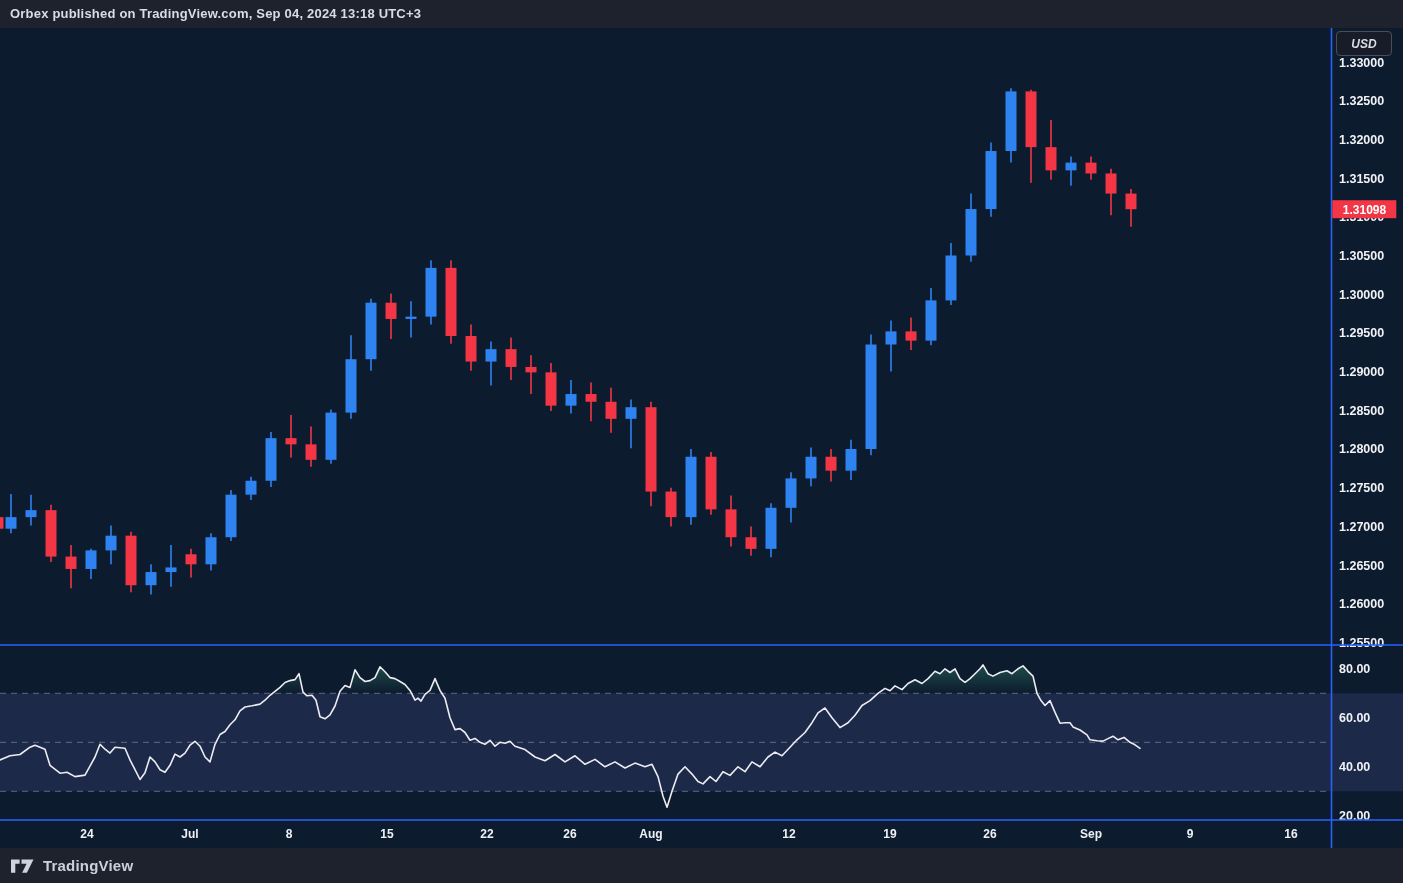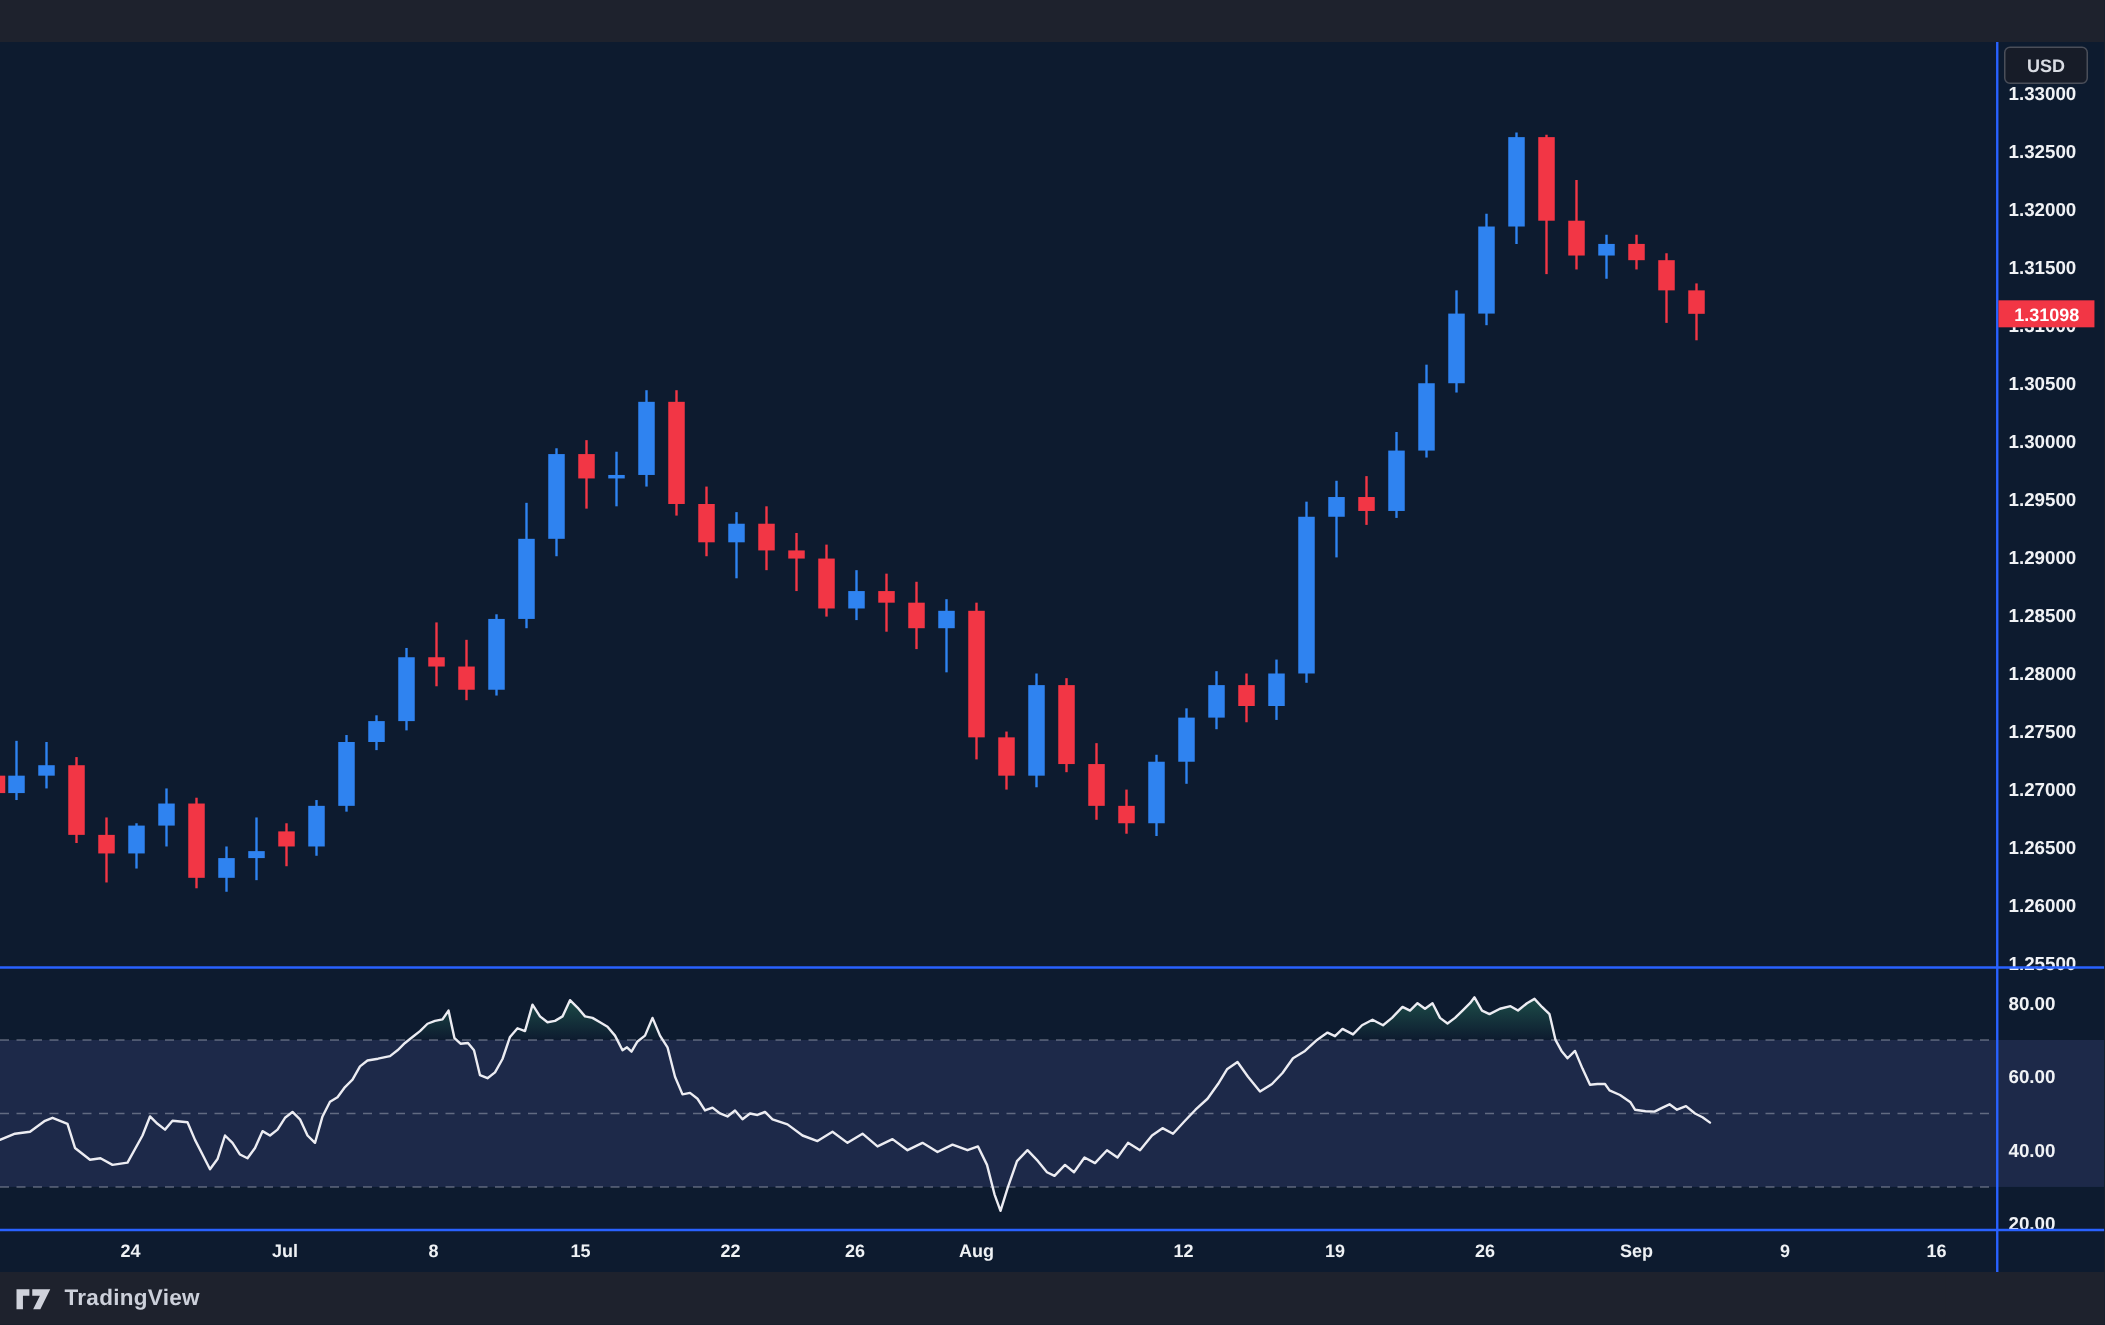--- a/index.html
+++ b/index.html
@@ -5,30 +5,33 @@
   html,body{margin:0;padding:0;background:#1e222d;width:1403px;height:883px;overflow:hidden;
     font-family:"Liberation Sans", sans-serif;}
   #frame{position:relative;width:1403px;height:883px;background:#1e222d;}
   #publish-banner{position:absolute;top:0;left:0;width:1403px;height:28px;background:#1e222d;
     color:#d8dce6;font-size:13px;font-weight:700;line-height:28px;padding-left:10px;box-sizing:border-box;
     letter-spacing:.2px;}
   #chart-area{position:absolute;top:28px;left:0;width:1287px;height:820px;background:#0d1b2f;}
   svg text{font-family:"Liberation Sans", sans-serif;}
   #currency-button{position:absolute;top:31px;left:1336px;width:56px;height:25px;border:1px solid #4a4e59;
     border-radius:4px;background:#171c28;color:#d9dce3;font-size:12px;font-weight:600;text-align:center;
-    line-height:24px;cursor:pointer;box-sizing:border-box;}
+    line-height:24px;cursor:pointer;box-sizing:border-box;font-style:italic;}
   #footer{position:absolute;left:0;top:848px;width:1297px;height:35px;background:#1e222d;display:flex;
     align-items:center;padding-left:10px;box-sizing:border-box;gap:8px;}
   #footer .brand{color:#ccd0da;font-size:15px;font-weight:700;letter-spacing:.2px;}
 </style>
 </head>
 <body>
 
 <div id="frame">
 
+  <div id="publish-banner">
+    <span>Orbex published on TradingView.com, Sep 04, 2024 13:18 UTC+3</span>
+  </div>
 
   <div id="chart-area">
     <svg id="chart-svg" width="1403" height="820" viewBox="0 28 1403 820">
         <rect x="0" y="28" width="1403" height="820" fill="#0d1b2f"></rect>
         <rect x="0" y="693.3" width="1403" height="98" fill="#1d2949"></rect>
         <line x1="0" y1="693.3" x2="1331" y2="693.3" stroke="#9aa0b0" stroke-width="1" stroke-dasharray="6 5" opacity="0.55"></line>
         <line x1="0" y1="742.3" x2="1331" y2="742.3" stroke="#9aa0b0" stroke-width="1" stroke-dasharray="6 5" opacity="0.55"></line>
         <line x1="0" y1="791.3" x2="1331" y2="791.3" stroke="#9aa0b0" stroke-width="1" stroke-dasharray="6 5" opacity="0.55"></line>
         <defs>
           <linearGradient id="gGrad" gradientUnits="userSpaceOnUse" x1="0" y1="650" x2="0" y2="693.3">

